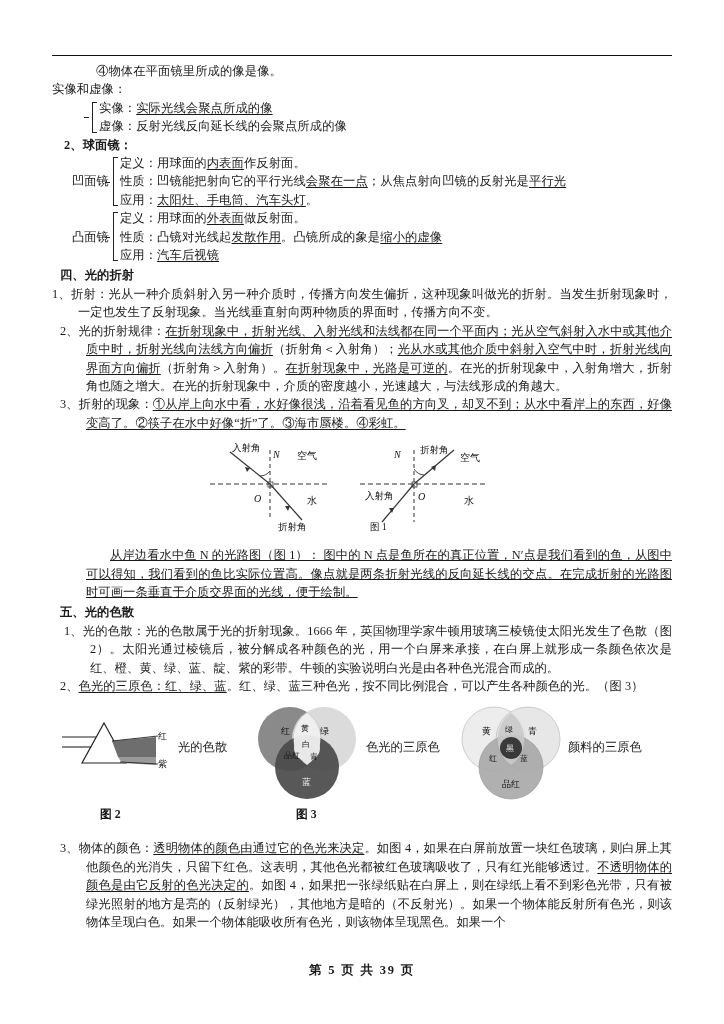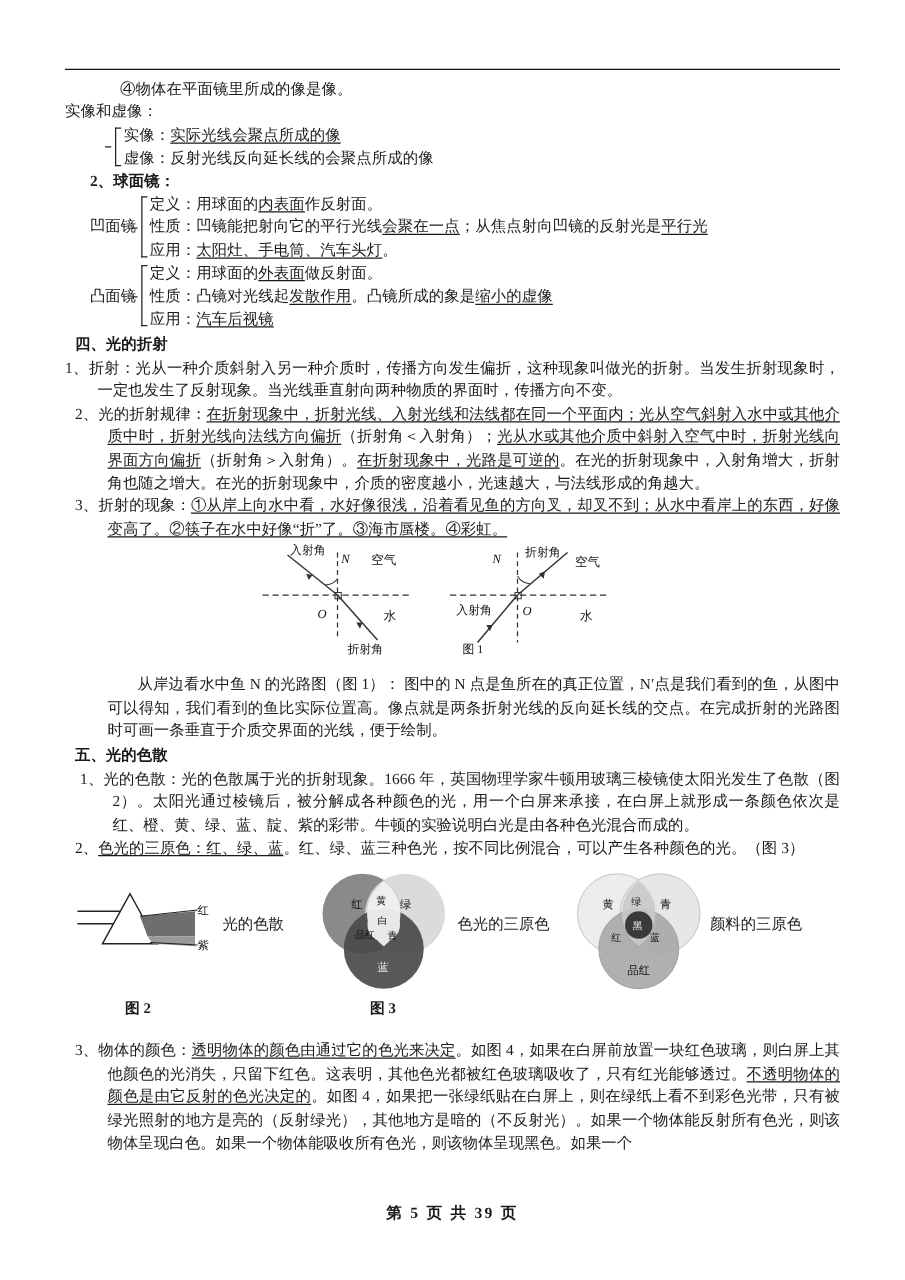--- a/index.html
+++ b/index.html
@@ -45,20 +45,21 @@
     letter-spacing: 0.05px;
   }
   .bold { font-weight: bold; }
   .u { text-decoration: underline; text-underline-offset: 1.5px; }
   .hang {
     padding-left: 26px;
     text-indent: -26px;
   }
   .hang2 {
     padding-left: 26px;
+    text-decoration: underline;
   }
 
   
   .brgroup {
     display: flex;
     align-items: center;
     margin: 0;
   }
   .brlabel {
     font-size: 12.3px;
@@ -98,21 +99,21 @@
     border-top: 1.1px solid #222;
   }
   .britems { }
   .britems .line { font-size: 12.3px; line-height: 18.4px; }
 
   
   .fig-refract {
     position: relative;
     width: 300px;
     height: 92px;
-    margin: 2px auto 2px 150px;
+    margin: 10px auto 2px 150px;
   }
   .fig-refract svg { display: block; }
 
   
   .fig-row {
     position: relative;
     height: 108px;
     margin-top: 4px;
   }
   .fig-row .item { position: absolute; }
@@ -158,21 +159,21 @@
       <div class="brace">
           <span class="bot"></span>
           <span class="mid"></span>
         </div>
       <div class="britems">
         <div class="line"><span>实像：</span><span class="u">实际光线会聚点所成的像</span></div>
         <div class="line"><span>虚像：</span><span>反射光线反向延长线的会聚点所成的像</span></div>
       </div>
     </div>
 
-    <div class="line" style="margin-left:20px;"><span class="bold">2、球面镜：</span></div>
+    <div class="line" style="margin-left:12px;"><span class="bold">2、球面镜：</span></div>
 
     <div class="brgroup" style="margin-left:20px;">
       <div class="brlabel">凹面镜</div>
       <div class="brace">
           <span class="bot"></span>
           <span class="mid"></span>
         </div>
       <div class="britems">
         <div class="line"><span>定义：</span><span>用球面的</span><span class="u">内表面</span><span>作反射面。</span></div>
         <div class="line"><span>性质：</span><span>凹镜能把射向它的平行光线</span><span class="u">会聚在一点</span><span>；从焦点射向凹镜的反射光是</span><span class="u">平行光</span></div>

